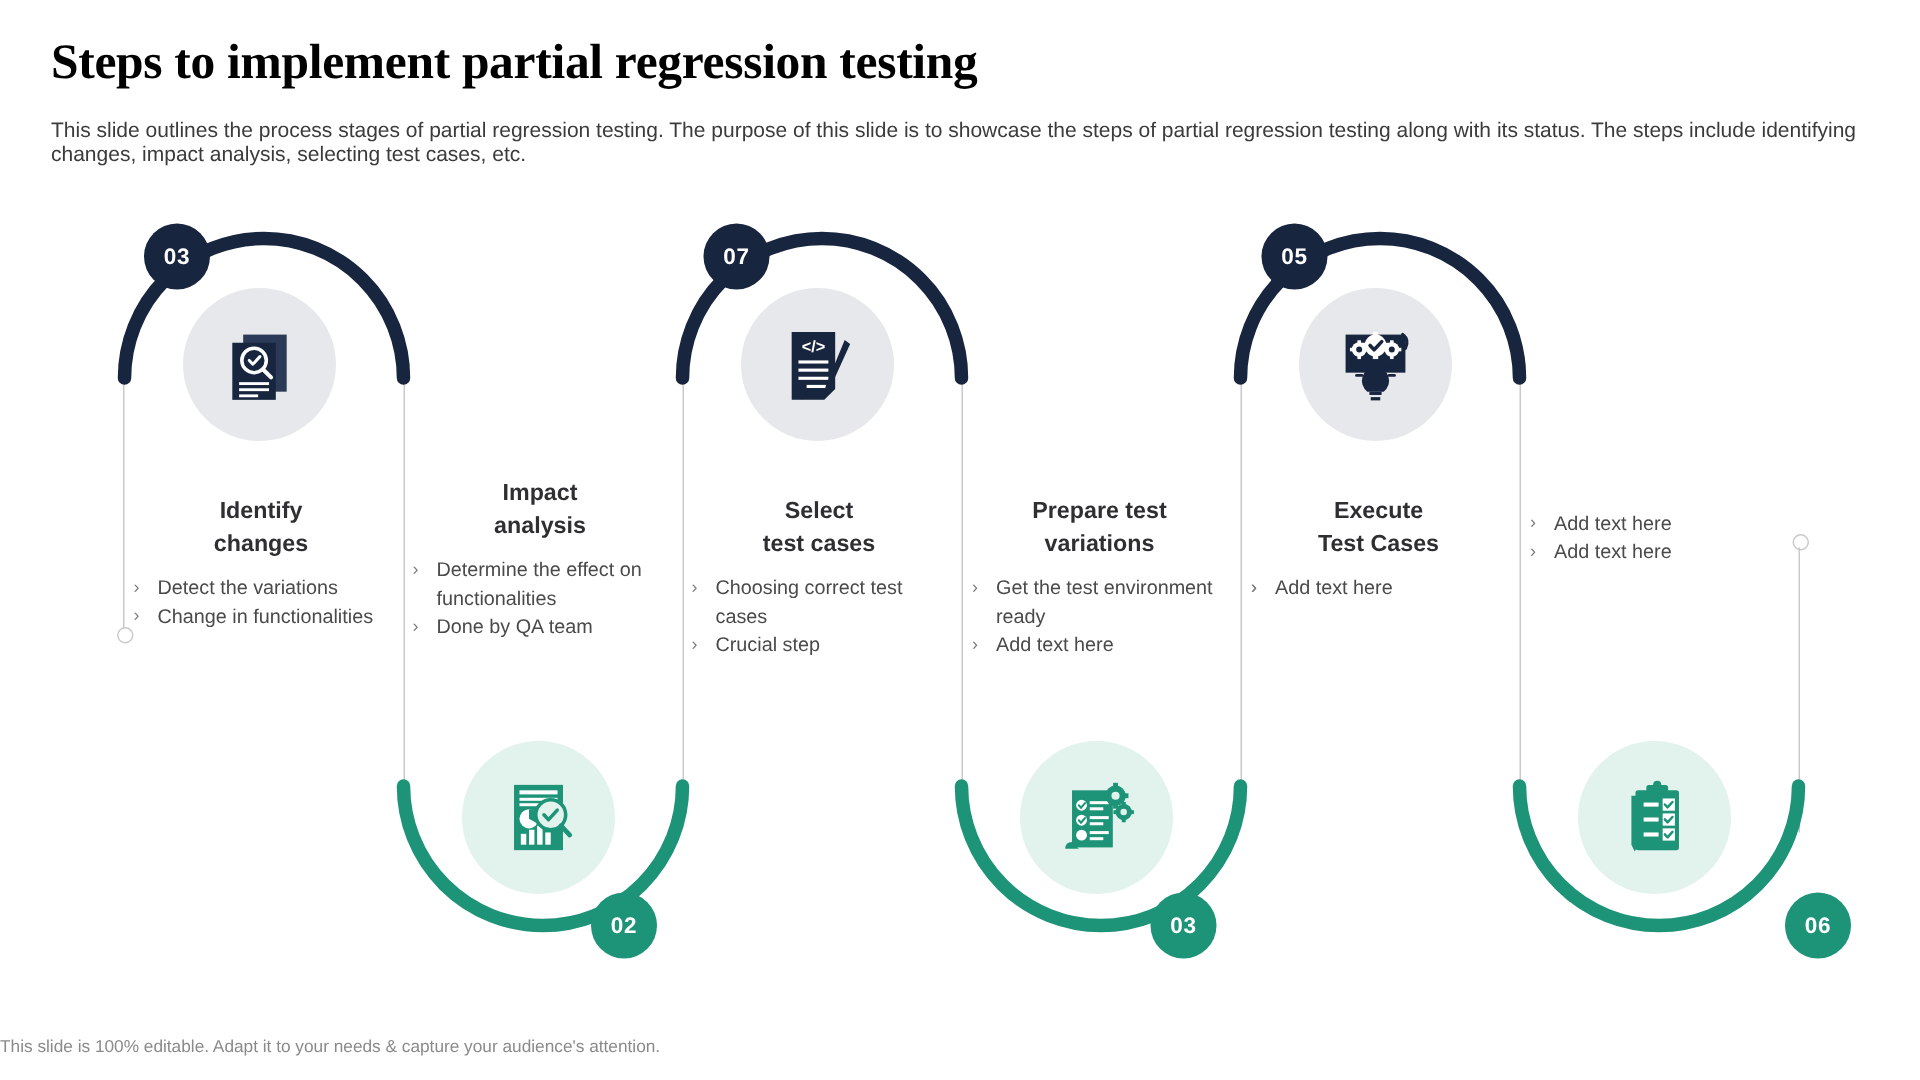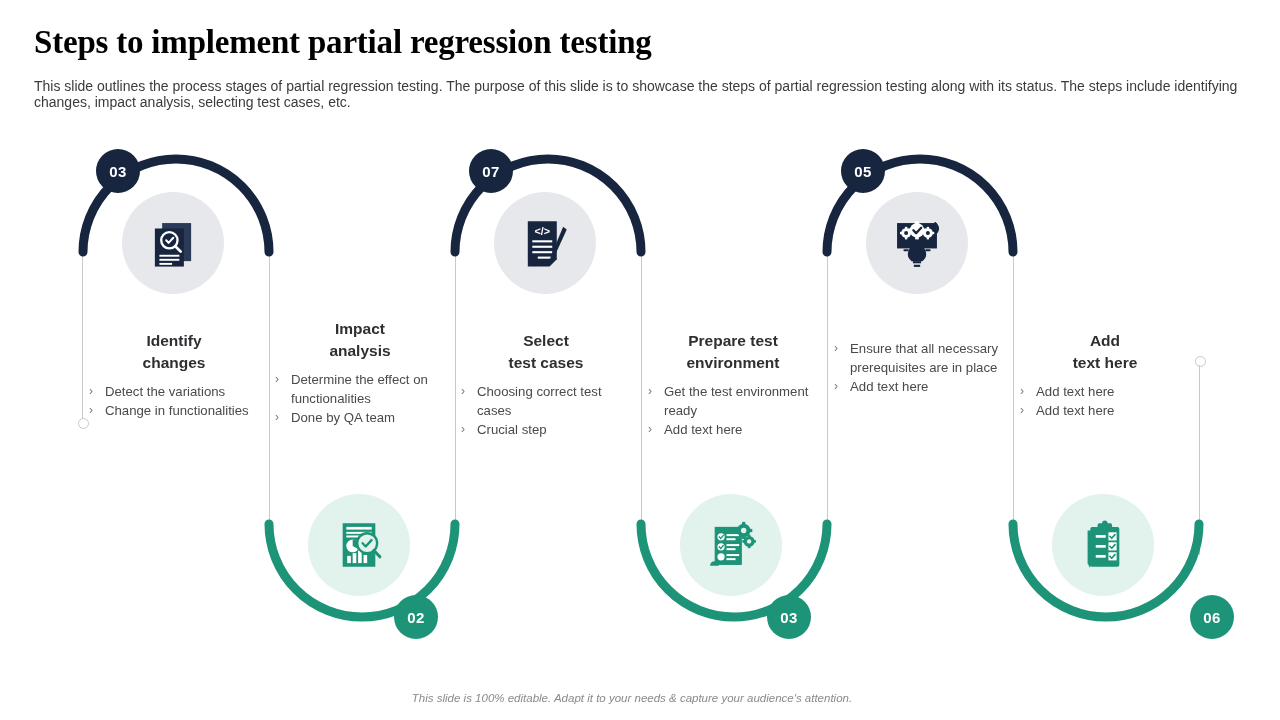--- a/index.html
+++ b/index.html
@@ -66,22 +66,22 @@
     position:relative;padding-left:19px;
     font-size:13.2px;line-height:19px;color:#4a4a4a;
     margin-bottom:0px;
   }
   .col li .chev{
     position:absolute;left:3px;top:0;color:#7b7b7b;font-size:12px;line-height:19px;
   }
 
   
   .footer{
-    position:absolute;left:0;top:692px;width:1264px;text-align:center;
-    font-size:11.5px;color:#8a8a8a;font-style:italic;
+    position:absolute;left:0;top:692px;width:1264px;
+    font-size:11.5px;color:#8a8a8a;
   }
 </style>
 </head>
 <body>
 
 <div class="slide">
 
   <div class="title">Steps to implement partial regression testing</div>
   <div class="subtitle">This slide outlines the process stages of partial regression testing. The purpose of this slide is to showcase the steps of partial regression testing along with its status. The steps include identifying changes, impact analysis, selecting test cases, etc.</div>
 
@@ -327,40 +327,40 @@
       </h3>
       <ul>
         <li><span class="chev">›</span><span>Choosing correct test cases</span></li>
         <li><span class="chev">›</span><span>Crucial step</span></li>
       </ul>
     </div>
 
     <div class="col" style="left:645px;top:198px;">
       <h3>
         <span>Prepare test</span><br>
-        <span>environment</span>
+        <span>variations</span>
       </h3>
       <ul>
         <li><span class="chev">›</span><span>Get the test environment ready</span></li>
         <li><span class="chev">›</span><span>Add text here</span></li>
       </ul>
     </div>
 
     <div class="col" style="left:831px;top:198px;">
-      <ul>
-        <li><span class="chev">›</span><span>Ensure that all necessary prerequisites are in place</span></li>
+      <h3>
+        <span>Execute</span><br>
+        <span>Test Cases</span>
+      </h3>
+      <ul>
+        <li><span class="chev">›</span></li>
         <li><span class="chev">›</span><span>Add text here</span></li>
       </ul>
     </div>
 
     <div class="col" style="left:1017px;top:198px;">
-      <h3>
-        <span>Add</span><br>
-        <span>text here</span>
-      </h3>
       <ul>
         <li><span class="chev">›</span><span>Add text here</span></li>
         <li><span class="chev">›</span><span>Add text here</span></li>
       </ul>
     </div>
 
   </div>
 
   <div class="footer">This slide is 100% editable. Adapt it to your needs &amp; capture your audience's attention.</div>
 

